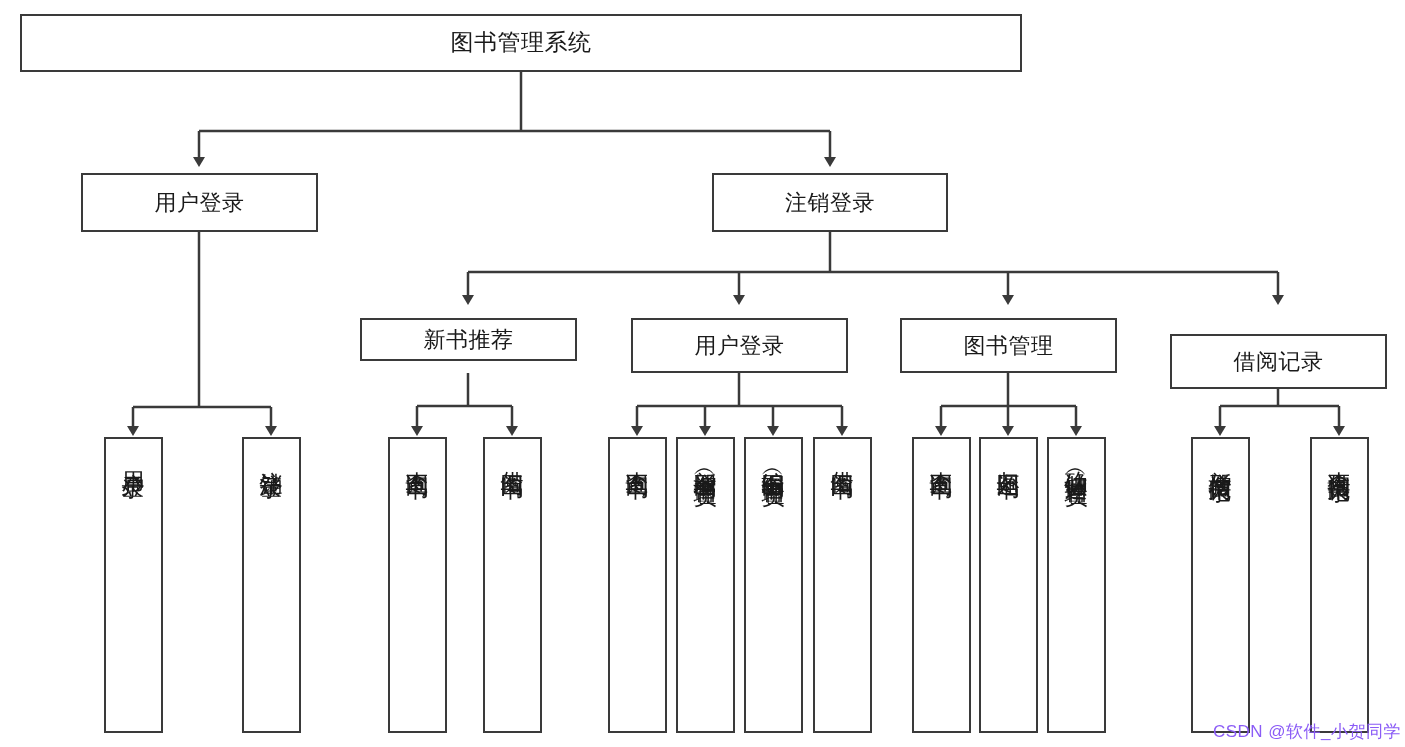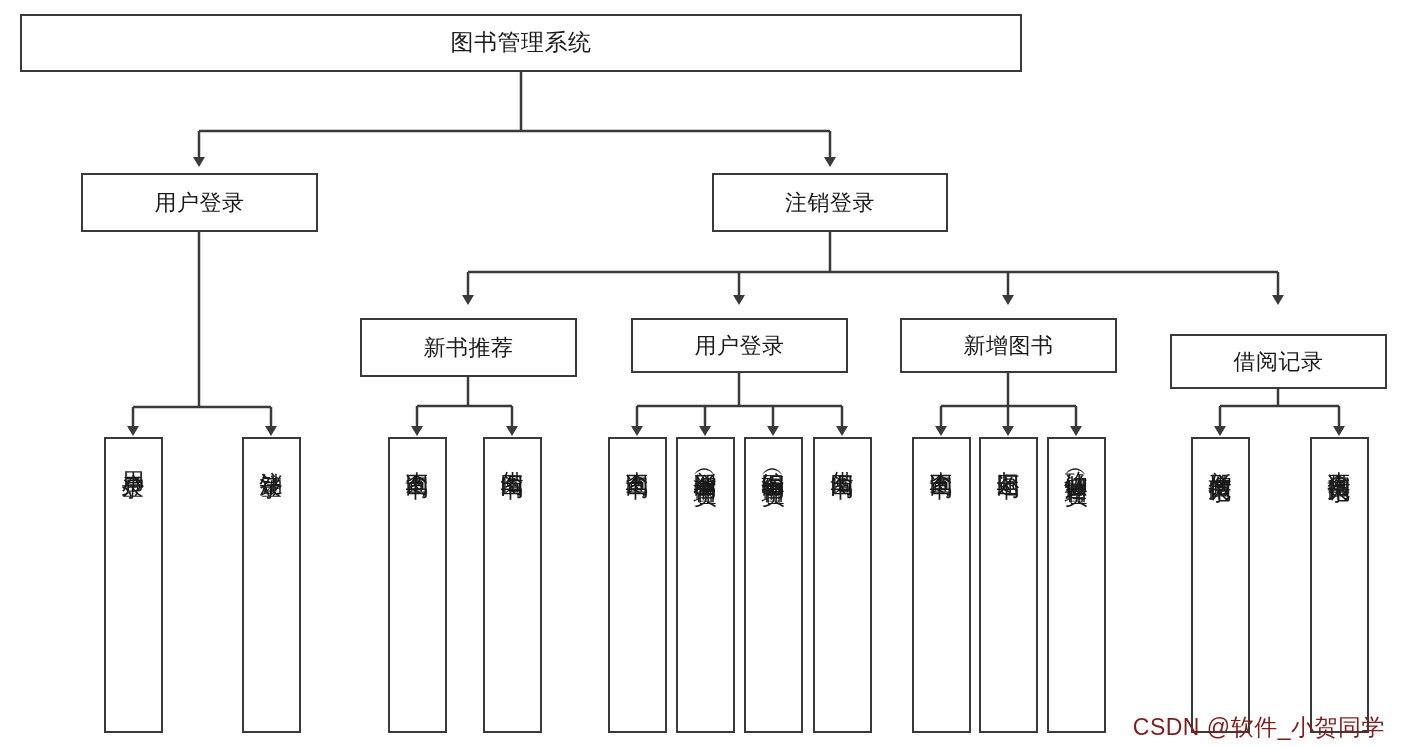--- a/index.html
+++ b/index.html
@@ -58,24 +58,24 @@
   .node.v .lbl {
     writing-mode: vertical-rl;
     text-orientation: upright;
     font-size: 23px;
     line-height: 1.05;
     letter-spacing: 2px;
     white-space: normal;
   }
   .watermark {
     position: absolute;
-    right: 20px;
+    right: 4px;
     bottom: 4px;
-    font-size: 23px;
-    color: #7f1d1d;
+    font-size: 17px;
+    color: #8b5cf6;
     letter-spacing: 0.5px;
     z-index: 5;
     white-space: nowrap;
   }
 </style>
 </head>
 <body>
 
 <div id="canvas">
 
@@ -133,28 +133,28 @@
     <span class="lbl">图书管理系统</span>
   </div>
 
   <div class="node h" style="left:81px; top:173px; width:237px; height:59px;">
     <span class="lbl">用户登录</span>
   </div>
   <div class="node h" style="left:712px; top:173px; width:236px; height:59px;">
     <span class="lbl">注销登录</span>
   </div>
 
-  <div class="node h" style="left:360px; top:318px; width:217px; height:59px;">
+  <div class="node h" style="left:360px; top:318px; width:217px; height:43px;">
     <span class="lbl">新书推荐</span>
   </div>
   <div class="node h" style="left:631px; top:318px; width:217px; height:55px;">
     <span class="lbl">用户登录</span>
   </div>
   <div class="node h" style="left:900px; top:318px; width:217px; height:55px;">
-    <span class="lbl">新增图书</span>
+    <span class="lbl">图书管理</span>
   </div>
   <div class="node h" style="left:1170px; top:318px; width:217px; height:55px;margin-top:16px;">
     <span class="lbl">借阅记录</span>
   </div>
 
   <div class="node v" style="left:104px; top:437px; width:59px; height:296px;">
     <span class="lbl">用户登录</span>
   </div>
   <div class="node v" style="left:242px; top:437px; width:59px; height:296px;">
     <span class="lbl">注销登录</span>

